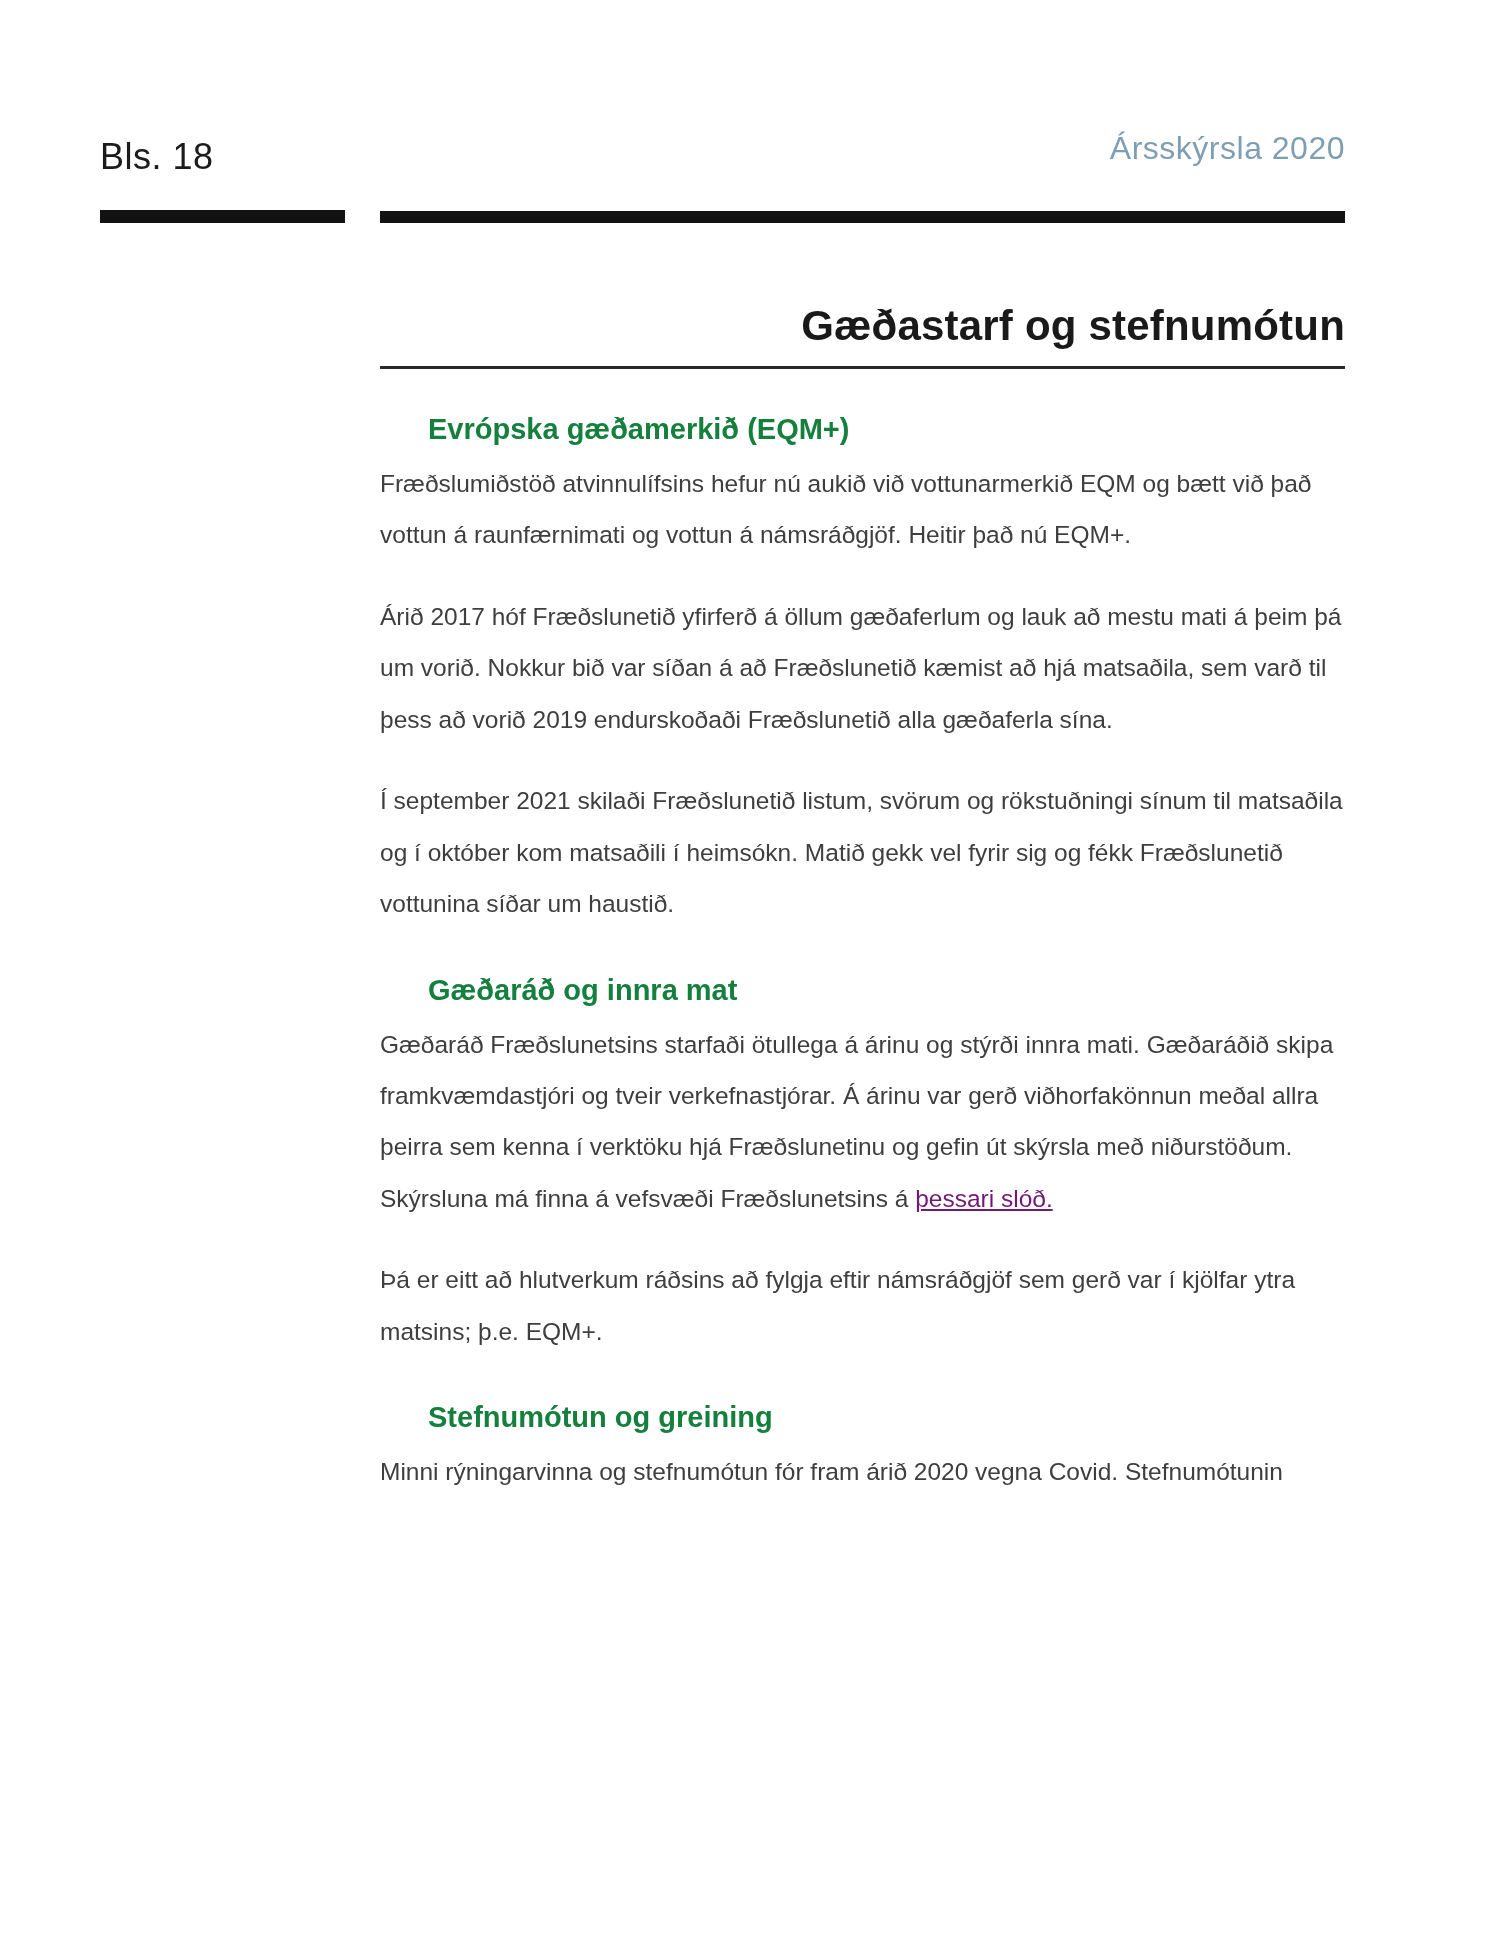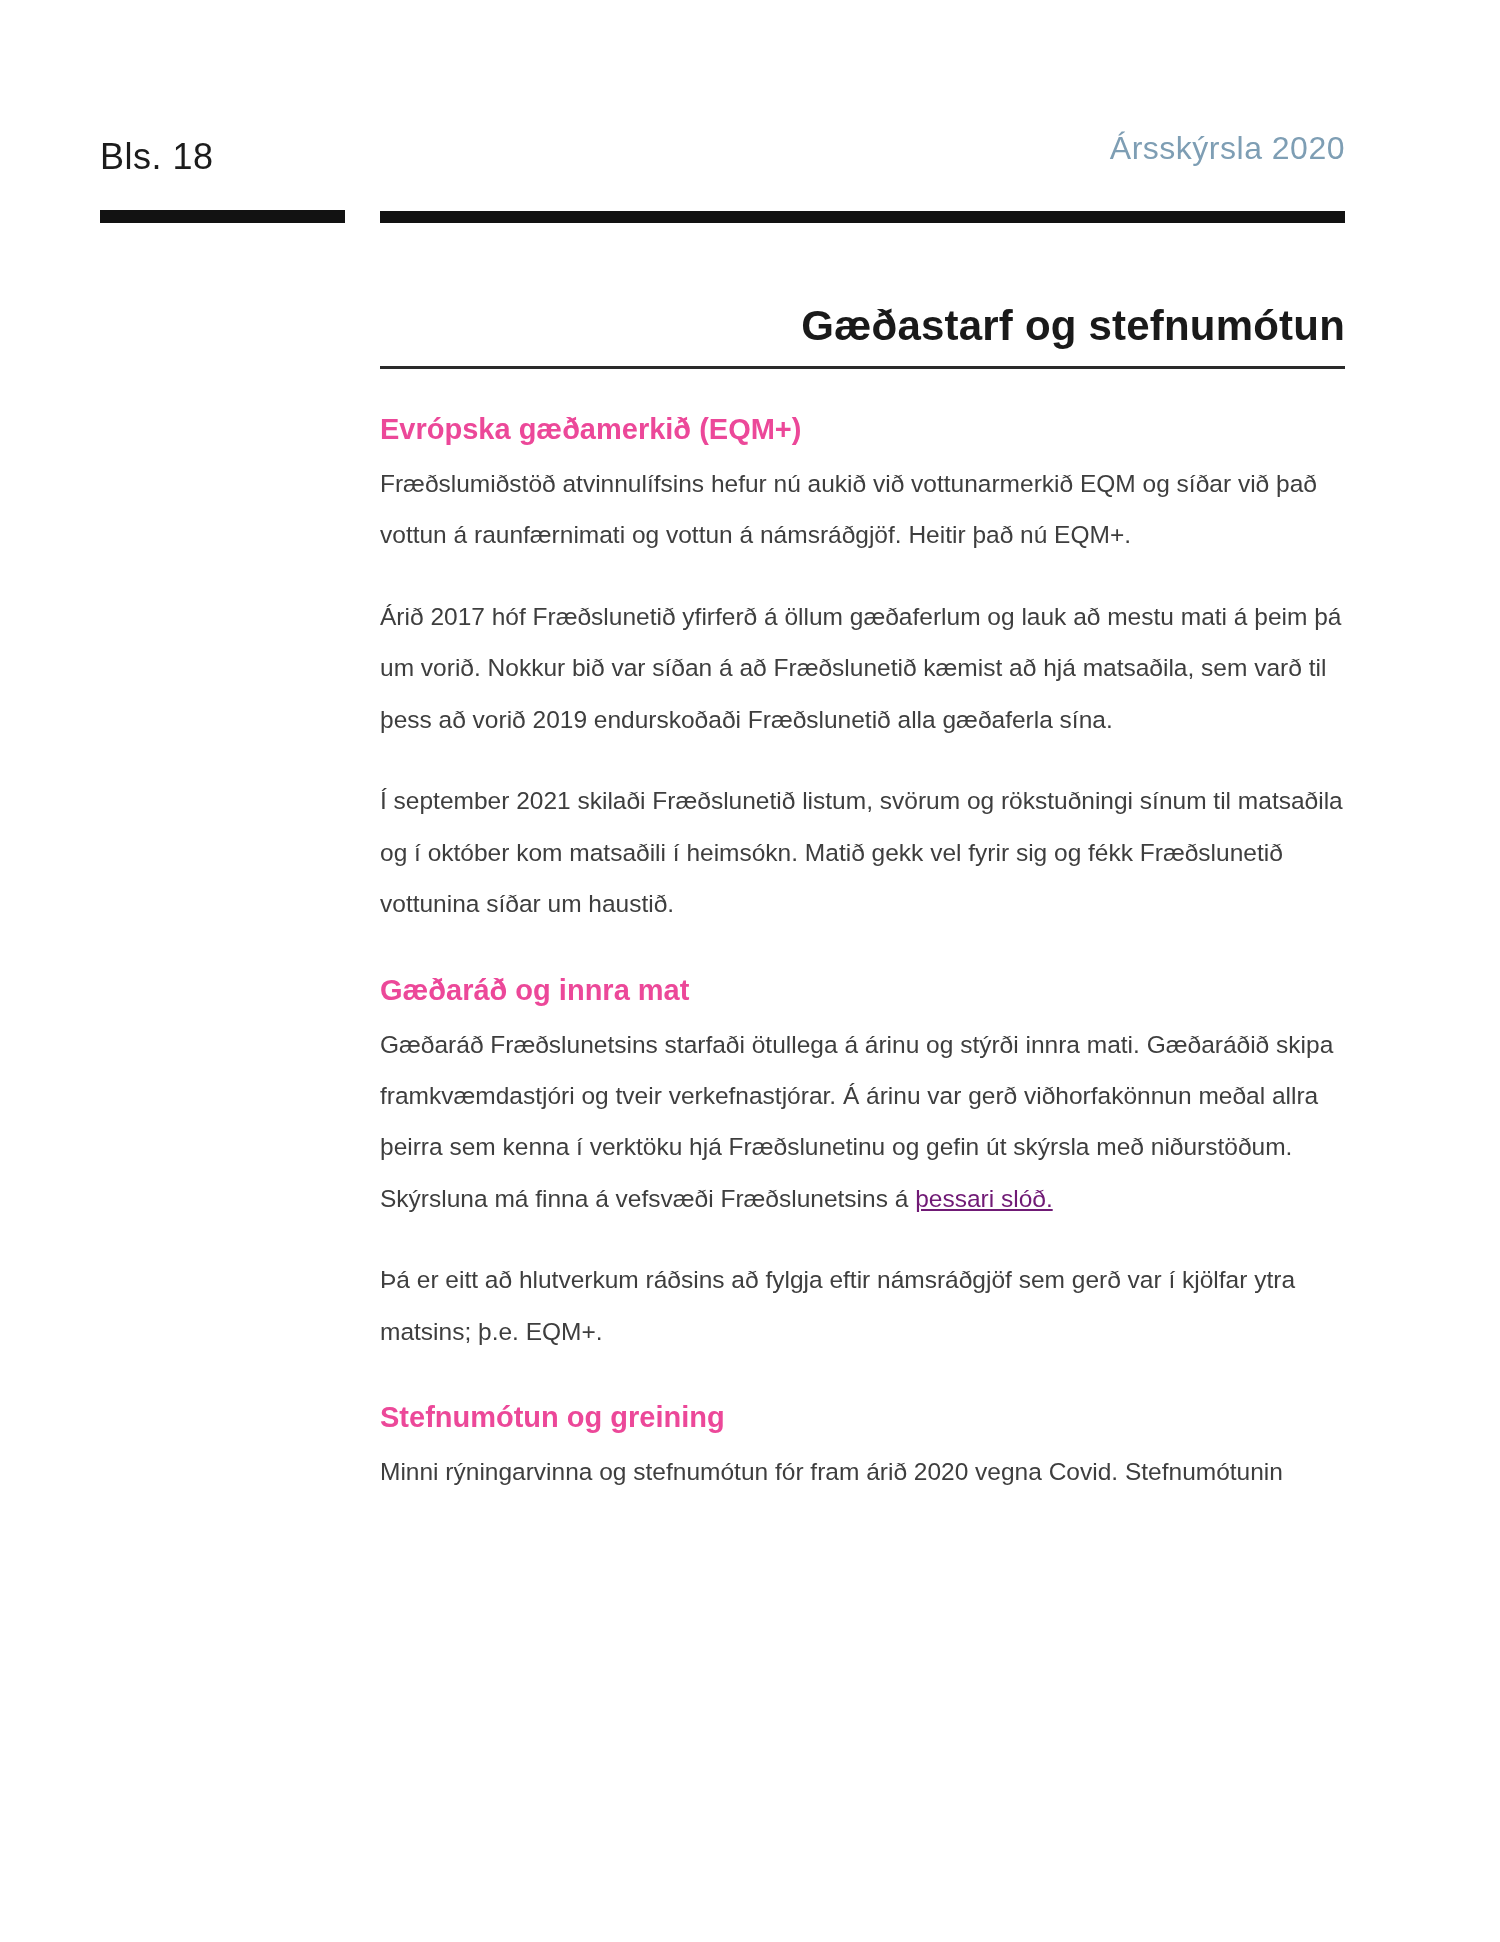--- a/index.html
+++ b/index.html
@@ -64,23 +64,24 @@
     color: #1a1a1a;
     padding-bottom: 16px;
     border-bottom: 3px solid #2a2a2a;
     margin-bottom: 10px;
     letter-spacing: 0.2px;
     text-align: right;
   }
   .section-heading {
     font-size: 29px;
     font-weight: bold;
-    color: #ec4899;
+    color: #15803d;
     margin-top: 44px;
     margin-bottom: 12px;
+    margin-left: 48px;
   }
   .para {
     font-size: 24.5px;
     line-height: 2.1;
     color: #3e3e3e;
     margin-bottom: 30px;
     text-align: left;
   }
   .inline-link {
     color: #701a75;
@@ -96,21 +97,21 @@
   <div class="page-label">Bls. 18</div>
   <div class="page-label-bar"></div>
   <div class="report-title">Ársskýrsla 2020</div>
   <div class="report-title-bar"></div>
 
   <div class="content">
 
     <h1 class="doc-title">Gæðastarf og stefnumótun</h1>
 
     <h2 class="section-heading">Evrópska gæðamerkið (EQM+)</h2>
-    <p class="para">Fræðslumiðstöð atvinnulífsins hefur nú aukið við vottunarmerkið EQM og síðar við það vottun á raunfærnimati og vottun á námsráðgjöf. Heitir það nú EQM+.</p>
+    <p class="para">Fræðslumiðstöð atvinnulífsins hefur nú aukið við vottunarmerkið EQM og bætt við það vottun á raunfærnimati og vottun á námsráðgjöf. Heitir það nú EQM+.</p>
     <p class="para">Árið 2017 hóf Fræðslunetið yfirferð á öllum gæðaferlum og lauk að mestu mati á þeim þá um vorið. Nokkur bið var síðan á að Fræðslunetið kæmist að hjá matsaðila, sem varð til þess að vorið 2019 endurskoðaði Fræðslunetið alla gæðaferla sína.</p>
     <p class="para">Í september 2021 skilaði Fræðslunetið listum, svörum og rökstuðningi sínum til matsaðila og í október kom matsaðili í heimsókn. Matið gekk vel fyrir sig og fékk Fræðslunetið vottunina síðar um haustið.</p>
 
     <h2 class="section-heading">Gæðaráð og innra mat</h2>
     <p class="para"><span>Gæðaráð Fræðslunetsins starfaði ötullega á árinu og stýrði innra mati. Gæðaráðið skipa framkvæmdastjóri og tveir verkefnastjórar. Á árinu var gerð viðhorfakönnun meðal allra þeirra sem kenna í verktöku hjá Fræðslunetinu og gefin út skýrsla með niðurstöðum. Skýrsluna má finna á vefsvæði Fræðslunetsins á </span><a class="inline-link">þessari slóð.</a></p>
     <p class="para">Þá er eitt að hlutverkum ráðsins að fylgja eftir námsráðgjöf sem gerð var í kjölfar ytra matsins; þ.e. EQM+.</p>
 
     <h2 class="section-heading">Stefnumótun og greining</h2>
     <p class="para">Minni rýningarvinna og stefnumótun fór fram árið 2020 vegna Covid. Stefnumótunin hefur í gegnum tíðina nær undantekningalaust farið fram á starfsdögum, sem féllu allir fjórir talsins niður.  Þrisvar voru þó haldnir fjögra tíma fundir á TEAMS þar sem slík vinna fór fram.</p>
 

